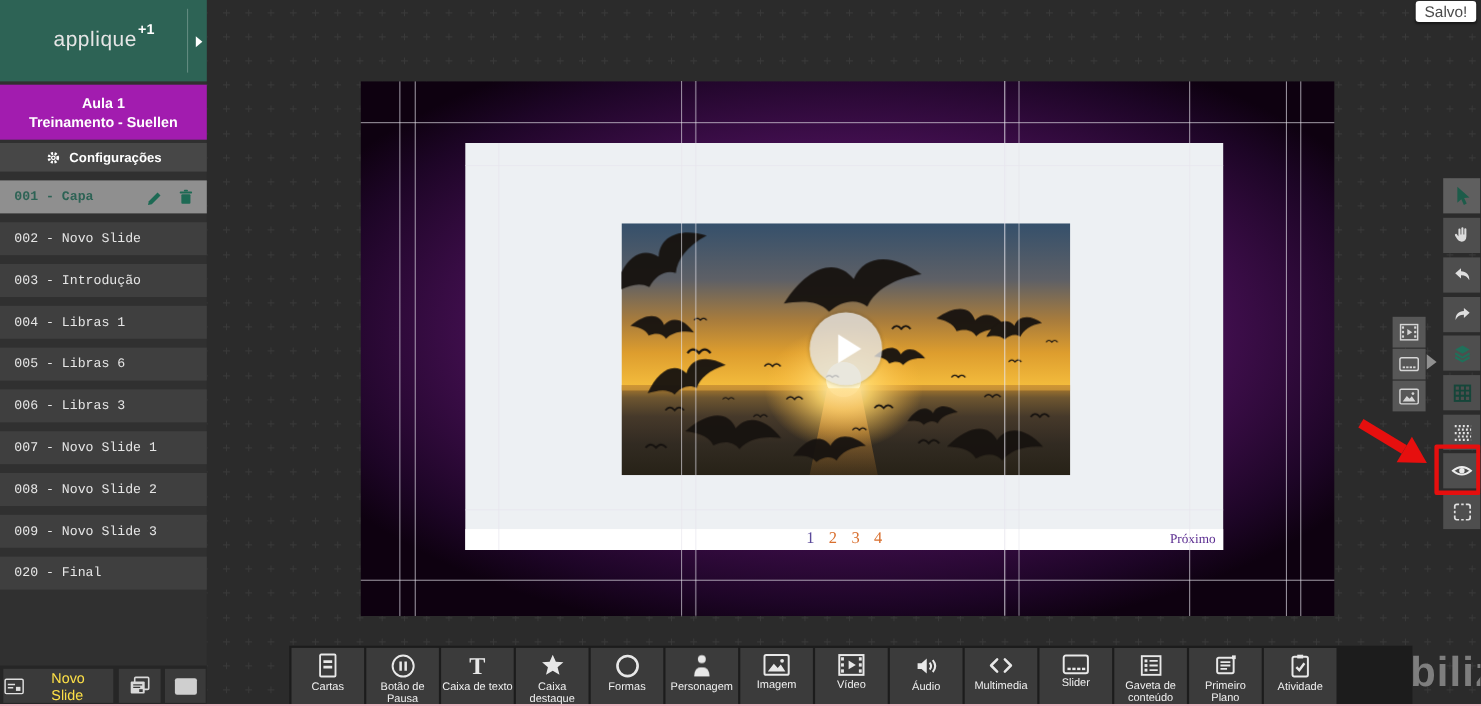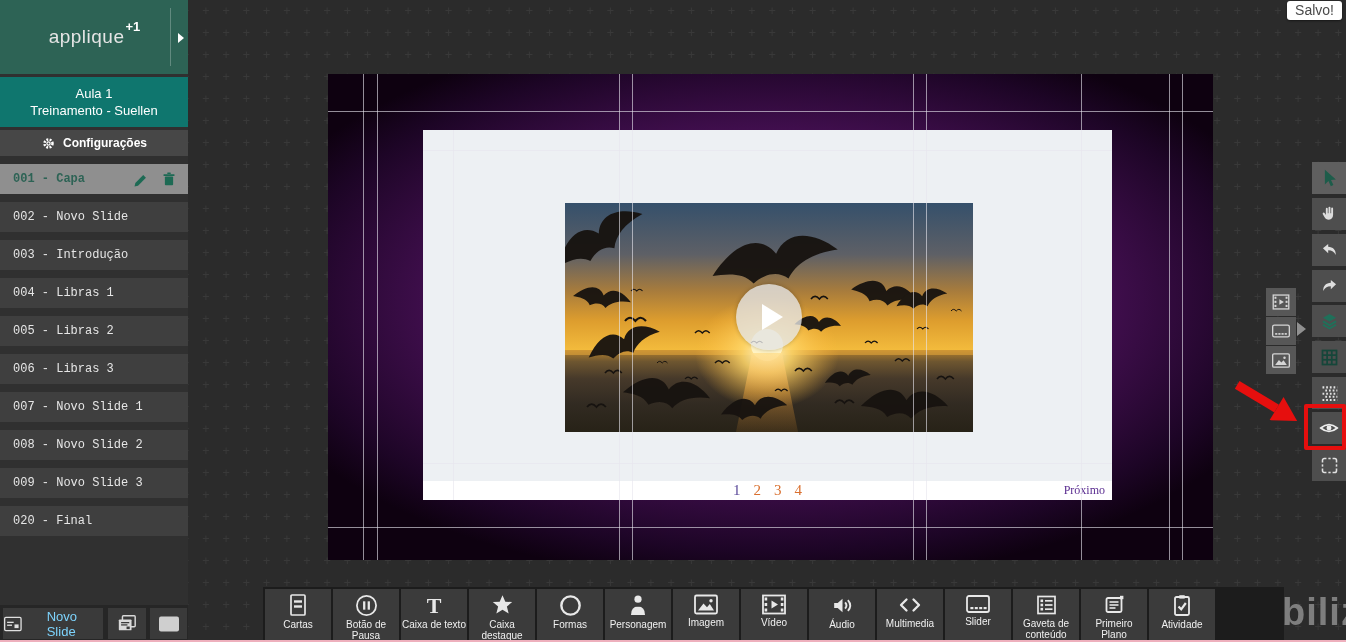--- a/index.html
+++ b/index.html
@@ -12,34 +12,34 @@
   .watermark{position:absolute;left:1282px;top:591px;z-index:1;font-size:38px;font-weight:bold;
     color:rgba(150,150,150,.78);letter-spacing:1px;}
   
   .sidebar{position:absolute;left:0;top:0;width:188px;height:642px;z-index:10;background:#303030;}
   .logo-bar{position:relative;height:74px;background:#2d6355;display:flex;align-items:center;justify-content:center;}
   .logo-text{font-size:19px;font-weight:normal;color:#e5e5e5;letter-spacing:.5px;}
   .logo-mark{font-size:13px;font-weight:bold;color:#fff;position:relative;top:-11px;left:1px;}
   .logo-divider{position:absolute;right:17px;top:8px;bottom:8px;width:1px;background:rgba(255,255,255,.25);}
   .logo-collapse{position:absolute;right:4px;top:33px;width:0;height:0;
     border-top:5px solid transparent;border-bottom:5px solid transparent;border-left:6px solid #fff;}
-  .course-title{position:absolute;left:0;top:77px;width:188px;height:50px;background:#0f766e;
+  .course-title{position:absolute;left:0;top:77px;width:188px;height:50px;background:#a21caf;
     display:flex;flex-direction:column;align-items:center;justify-content:center;gap:2px;
-    font-size:13px;font-weight:normal;color:#fff;text-align:center;}
+    font-size:13px;font-weight:bold;color:#fff;text-align:center;}
   .config-row{position:absolute;left:0;top:130px;width:188px;height:26px;background:#474747;
     display:flex;align-items:center;justify-content:center;gap:7px;font-size:12px;font-weight:bold;color:#fff;cursor:pointer;}
   .slide-list{position:absolute;left:0;top:164px;width:188px;}
   .slide-item{height:30px;margin-bottom:8px;background:#3f3f3f;display:flex;align-items:center;
     padding:0 10px 0 13px;font-size:12px;color:#e6e6e6;cursor:pointer;font-family:Liberation Mono, monospace;}
   .slide-item.selected{background:#8f8f8f;color:#2d6355;font-weight:bold;}
   .slide-item .spacer{flex:1;}
   .slide-item svg{cursor:pointer;}
   .sidebar-footer{position:absolute;left:0;top:605px;width:188px;height:37px;background:#262626;}
   .sf-btn{position:absolute;top:3px;height:31px;background:#3a3a3a;display:flex;align-items:center;
-    justify-content:center;gap:24px;font-size:13px;color:#7dd3fc;cursor:pointer;}
+    justify-content:center;gap:24px;font-size:13px;color:#fde047;cursor:pointer;}
   .sf-new{left:3px;width:100px;}
   .sf-dup{left:108px;width:38px;}
   .sf-blank{left:150px;width:37px;}
   
   .canvas{position:absolute;left:328px;top:74px;width:885px;height:486px;z-index:5;
     background:radial-gradient(ellipse 62% 58% at 50% 47%, #7c2c84 0%, #611a6e 30%, #3f0e4c 62%, #1d0526 88%, #0e0110 100%);}
   .slide{position:absolute;left:95px;top:56px;width:689px;height:370px;background:#edf0f3;}
   .slide-footer{position:absolute;left:0;bottom:0;width:689px;height:19px;background:#ffffff;}
   .pagination{position:absolute;left:0;top:0;width:689px;height:19px;display:flex;align-items:center;
     justify-content:center;gap:13px;font-family:"Liberation Serif",serif;font-size:15px;}
@@ -162,21 +162,21 @@
       <div class="slide-item">
           <span>002 - Novo Slide</span>
         </div>
       <div class="slide-item">
           <span>003 - Introdução</span>
         </div>
       <div class="slide-item">
           <span>004 - Libras 1</span>
         </div>
       <div class="slide-item">
-          <span>005 - Libras 2</span>
+          <span>005 - Libras 6</span>
         </div>
       <div class="slide-item">
           <span>006 - Libras 3</span>
         </div>
       <div class="slide-item">
           <span>007 - Novo Slide 1</span>
         </div>
       <div class="slide-item">
           <span>008 - Novo Slide 2</span>
         </div>

